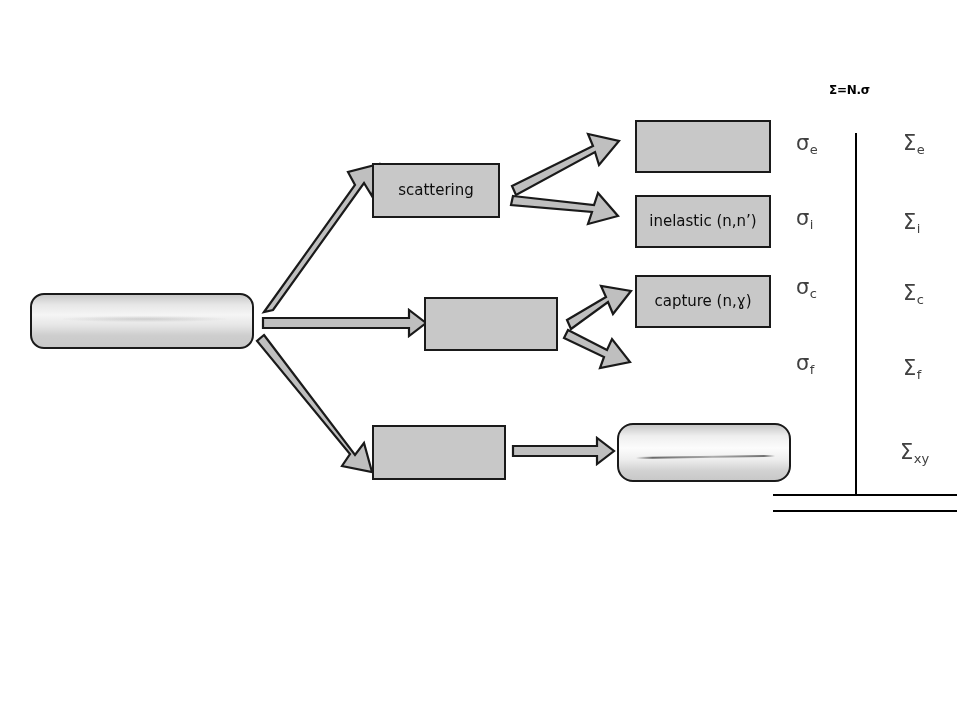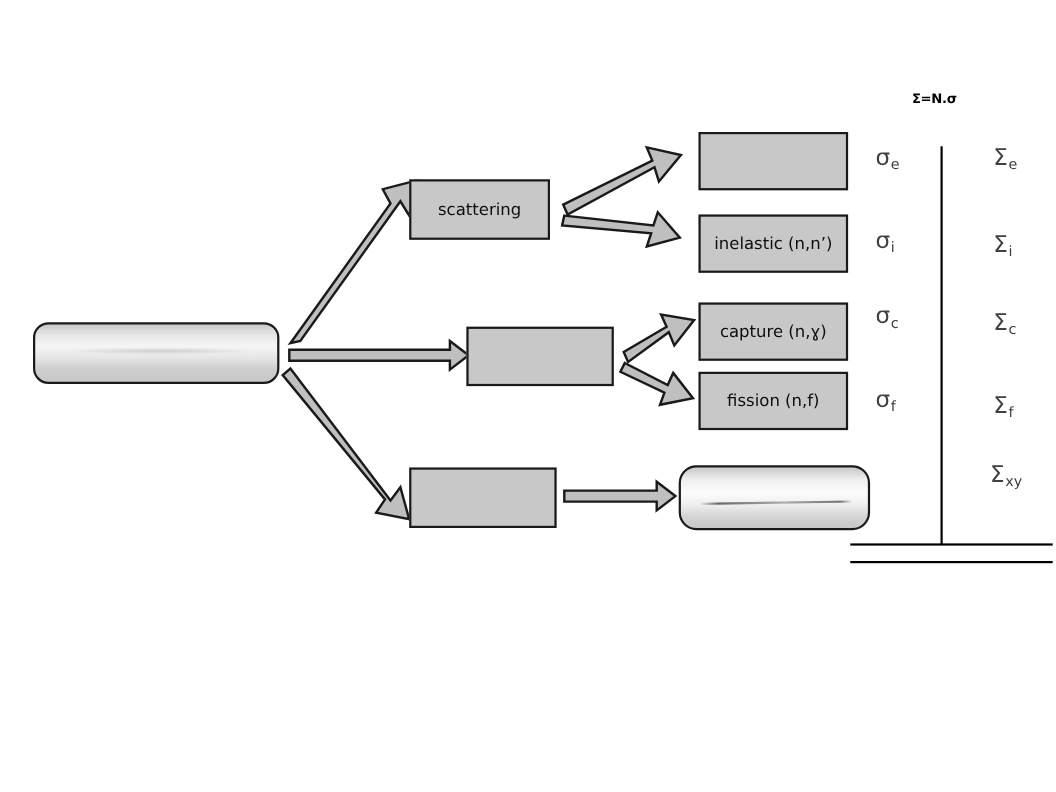--- a/index.html
+++ b/index.html
@@ -205,40 +205,37 @@
   </div>
 
   <div class="box" style="left:635px; top:195px; width:136px; height:53px;">
     <span class="box-label">inelastic (n,n’)</span>
   </div>
 
   <div class="box" style="left:635px; top:263px; width:136px; height:53px;margin-top:12px;">
     <span class="box-label">capture (n,ɣ)</span>
   </div>
 
-  <div class="box" style="left:635px; top:338px; width:136px; height:53px;">
-    <span class="box-label">fission (n,f)</span>
-  </div>
 
   <div class="box erased-smudge" style="left:617px; top:423px; width:174px; height:59px; border-radius:16px;">
     <span class="smudge-line"></span>
     <span class="box-label"></span>
   </div>
 
   <div class="title" style="left:829px; top:83px;">Σ=N.σ</div>
 
   <div class="sym" style="left:796px; top:133px;">σ<sub>e</sub></div>
   <div class="sym" style="left:796px; top:208px;">σ<sub>i</sub></div>
   <div class="sym" style="left:796px; top:277px;">σ<sub>c</sub></div>
   <div class="sym" style="left:796px; top:353px;">σ<sub>f</sub></div>
 
   <div class="vline" style="left:855px; top:133px; width:2px; height:362px;"></div>
 
   <div class="sym" style="left:903px; top:133px;">Σ<sub>e</sub></div>
   <div class="sym" style="left:903px; top:212px;">Σ<sub>i</sub></div>
   <div class="sym" style="left:903px; top:283px;">Σ<sub>c</sub></div>
   <div class="sym" style="left:903px; top:358px;">Σ<sub>f</sub></div>
-  <div class="sym" style="left:900px; top:421px;">Σ<sub>xy</sub></div>
+  <div class="sym" style="left:900px; top:442px;">Σ<sub>xy</sub></div>
 
   <div class="hline" style="left:773px; top:494px; width:184px; height:2px;"></div>
   <div class="hline" style="left:773px; top:510px; width:184px; height:2px;"></div>
 
 </div>
 
 </body></html>

